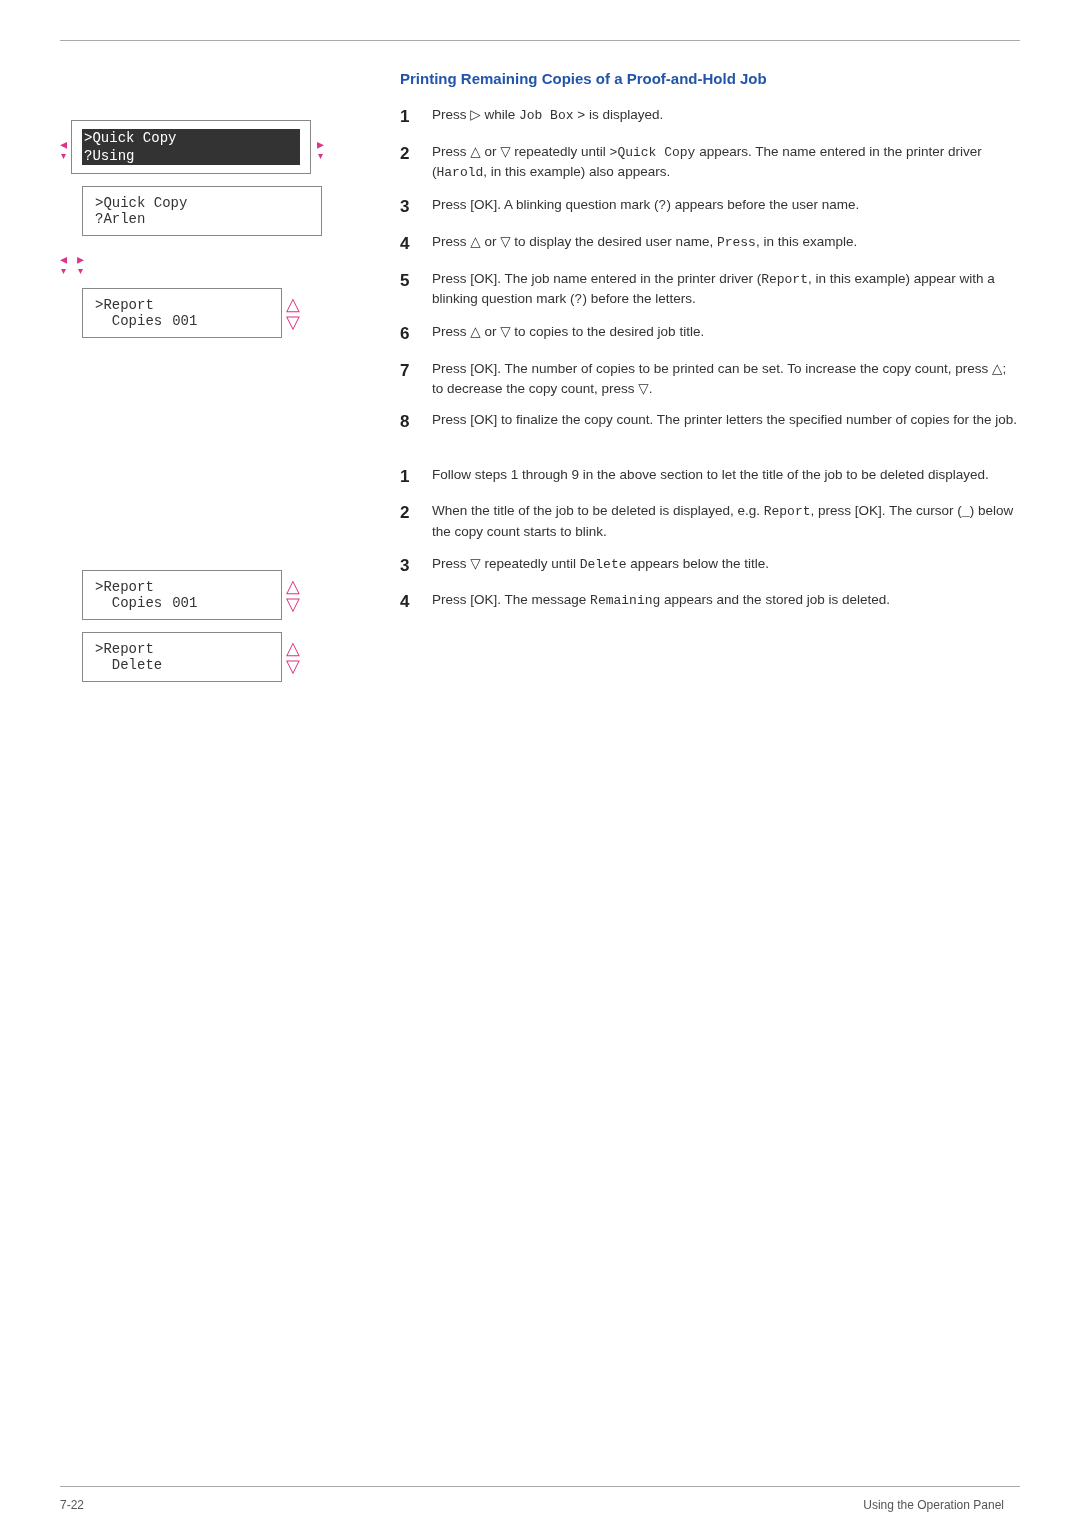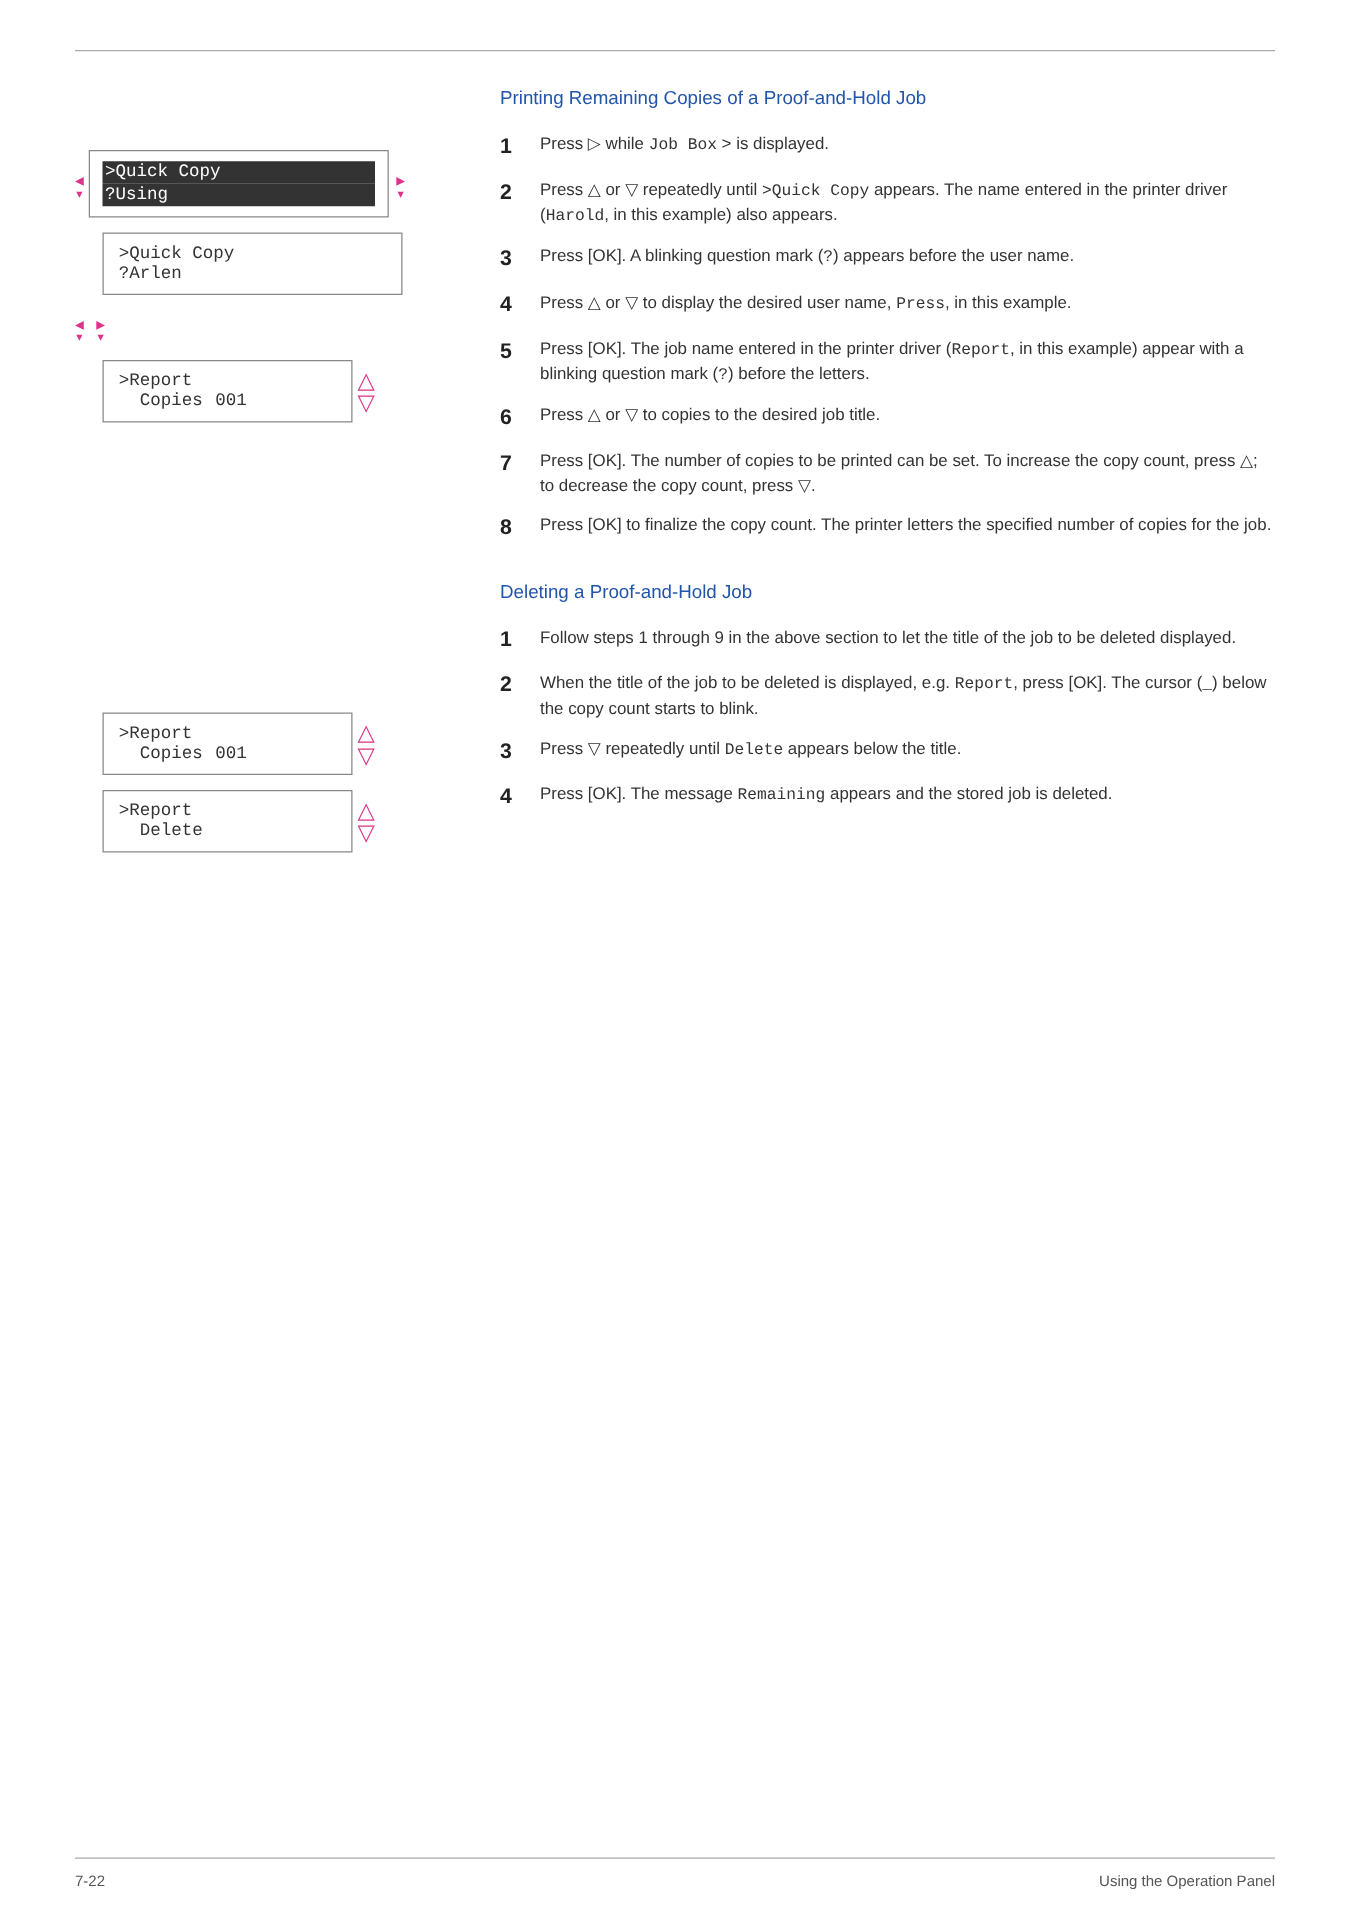--- a/index.html
+++ b/index.html
@@ -39,21 +39,21 @@
       right: 60px;
       height: 1px;
       background: #aaaaaa;
     }
 
     
     .footer {
       position: absolute;
       bottom: 15px;
       left: 60px;
-      right: 60px;
+      right: 76px;
       display: flex;
       justify-content: space-between;
       font-size: 12px;
       color: #555;
     }
 
     
     .content {
       position: absolute;
       top: 60px;
@@ -74,21 +74,21 @@
     .right-col {
       flex: 1;
       padding-left: 30px;
       padding-top: 10px;
     }
 
     
     .section-heading {
       color: #2255aa;
       font-size: 15px;
-      font-weight: normal;
+      font-weight: bold;
       margin-bottom: 18px;
     }
 
     
     .numbered-list {
       list-style: none;
       padding: 0;
       margin: 0 0 30px 0;
     }
 
@@ -294,21 +294,20 @@
           <span class="list-text">Press [OK]. The number of copies to be printed can be set. To increase the copy count, press △; to decrease the copy count, press ▽.</span>
         </li>
 
         <li>
           <span class="list-number">8</span>
           <span class="list-text">Press [OK] to finalize the copy count. The printer letters the specified number of copies for the job.</span>
         </li>
 
       </ol>
 
-      <h2 class="subsection-heading">Deleting a Proof-and-Hold Job</h2>
 
       <ol class="numbered-list">
 
         <li>
           <span class="list-number">1</span>
           <span class="list-text">Follow steps 1 through 9 in the above section to let the title of the job to be deleted displayed.</span>
         </li>
 
         <li>
           <span class="list-number">2</span>

